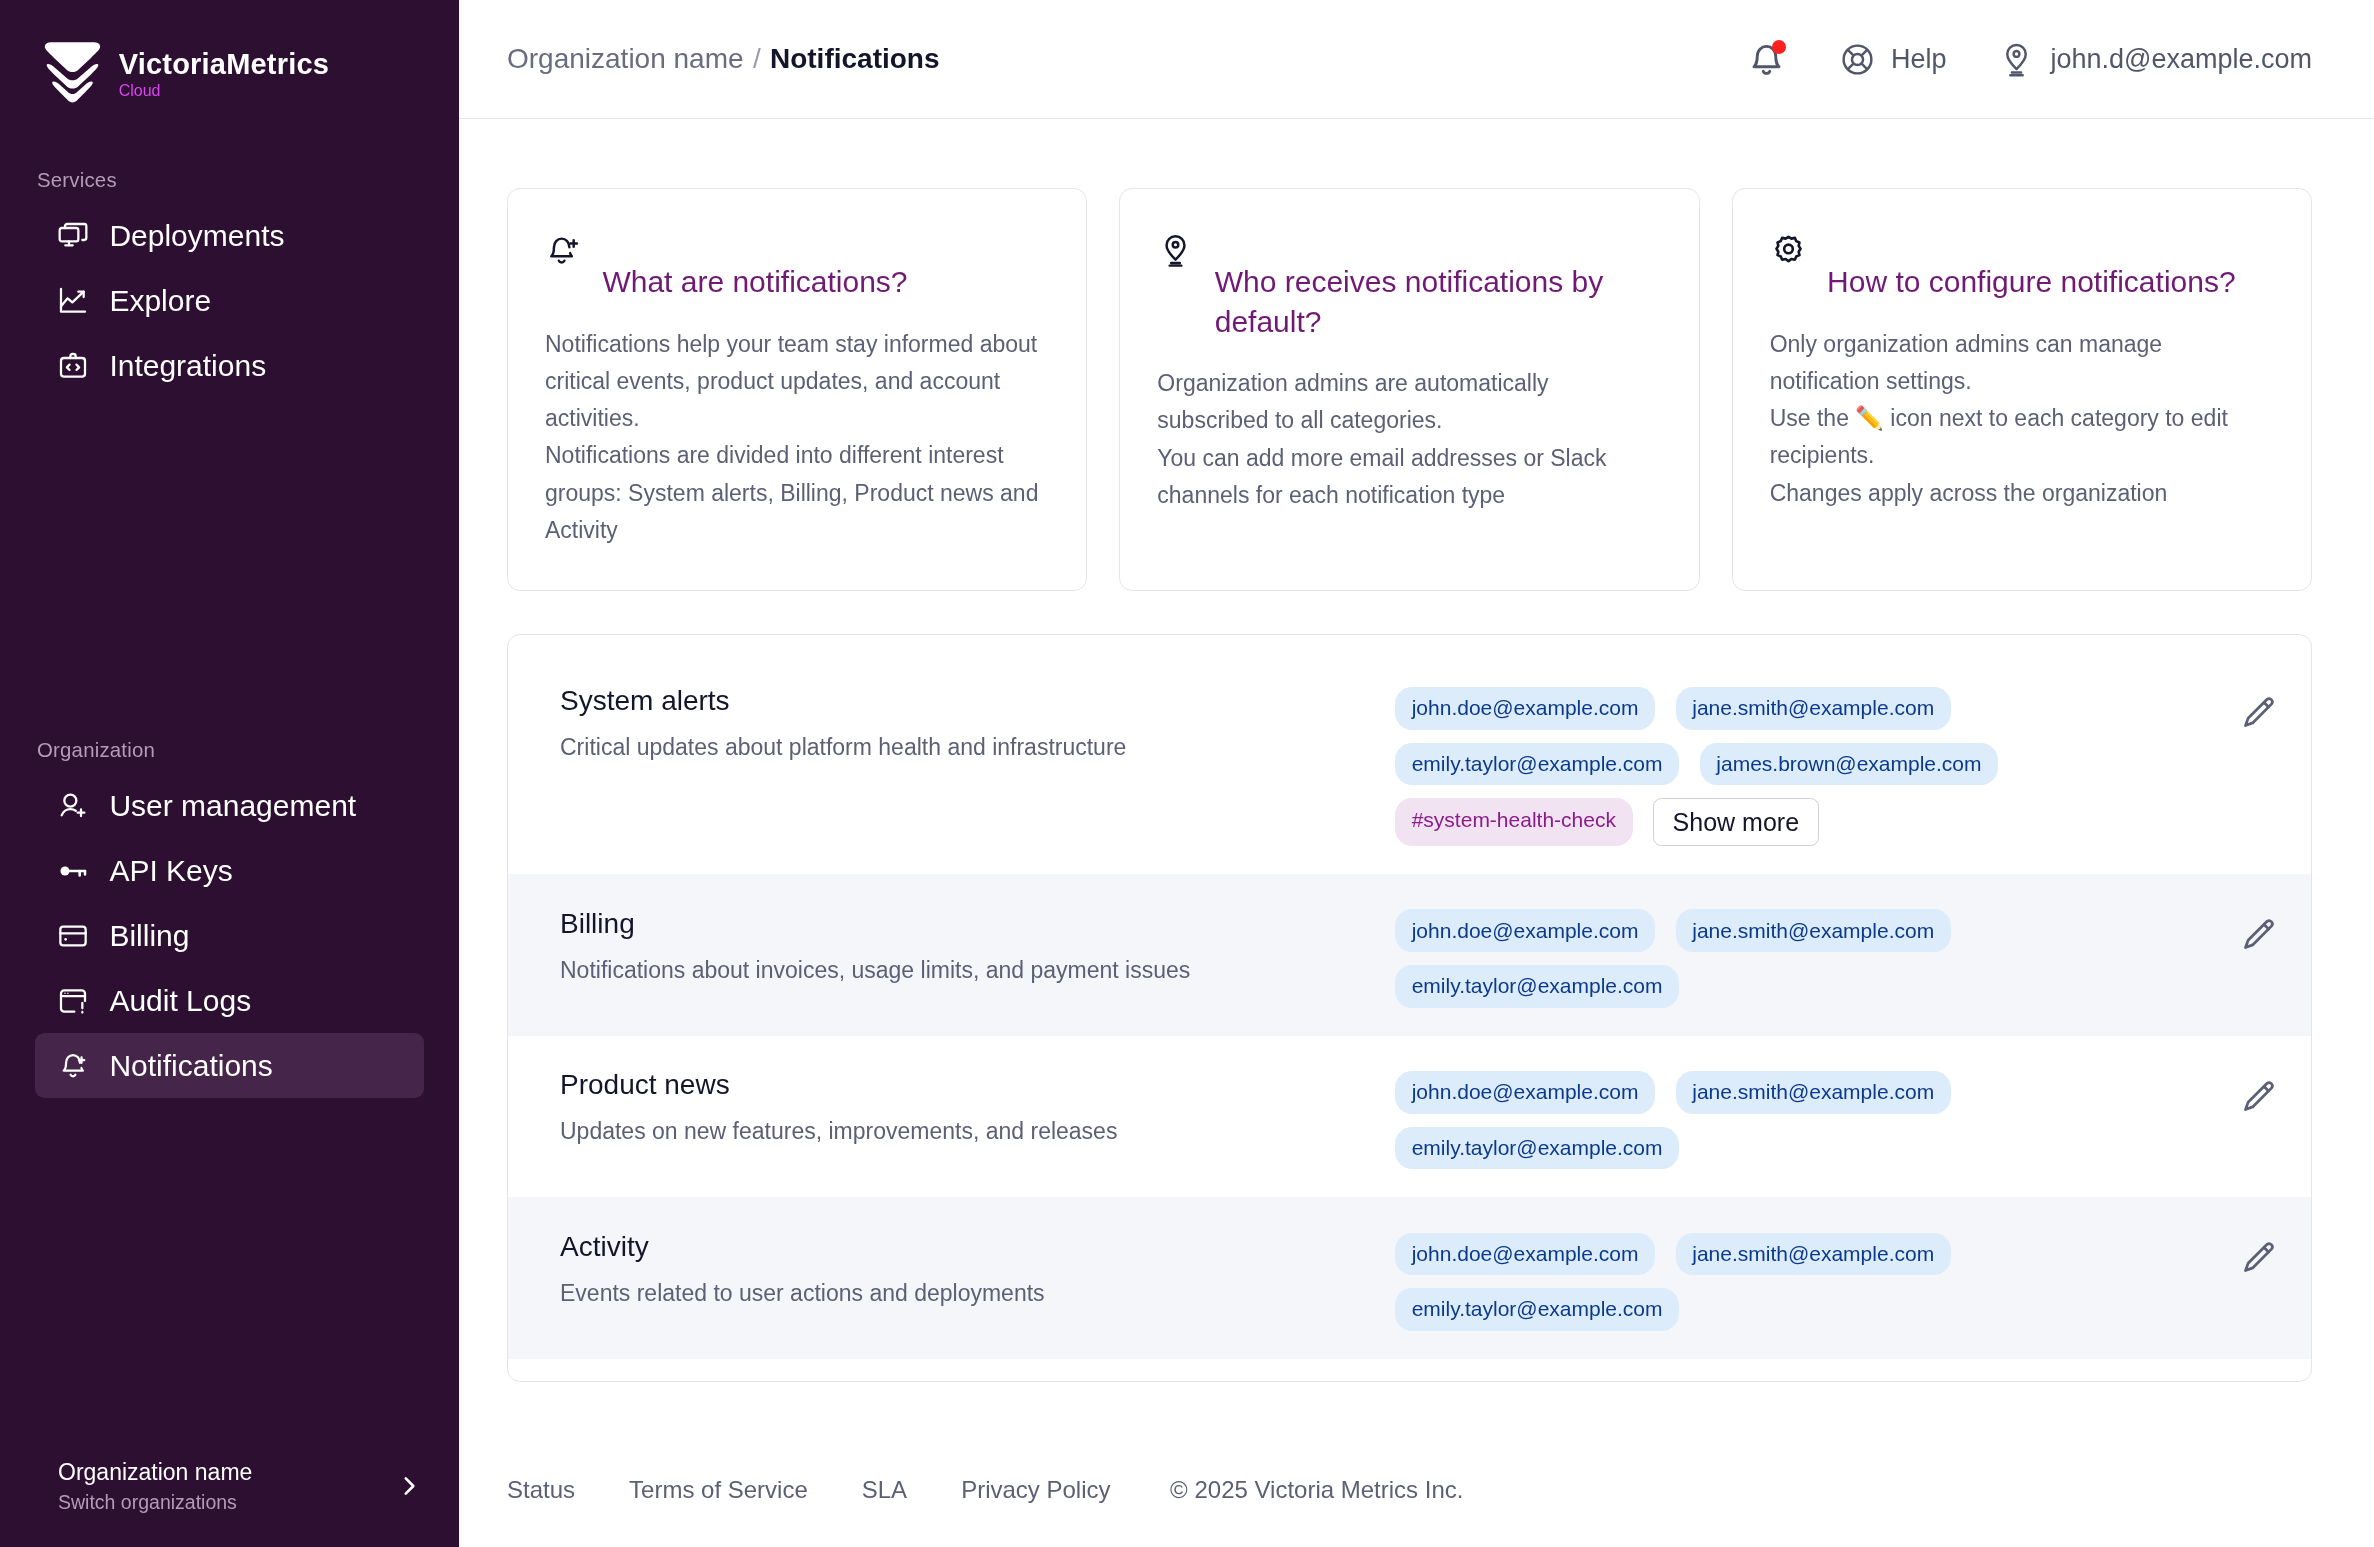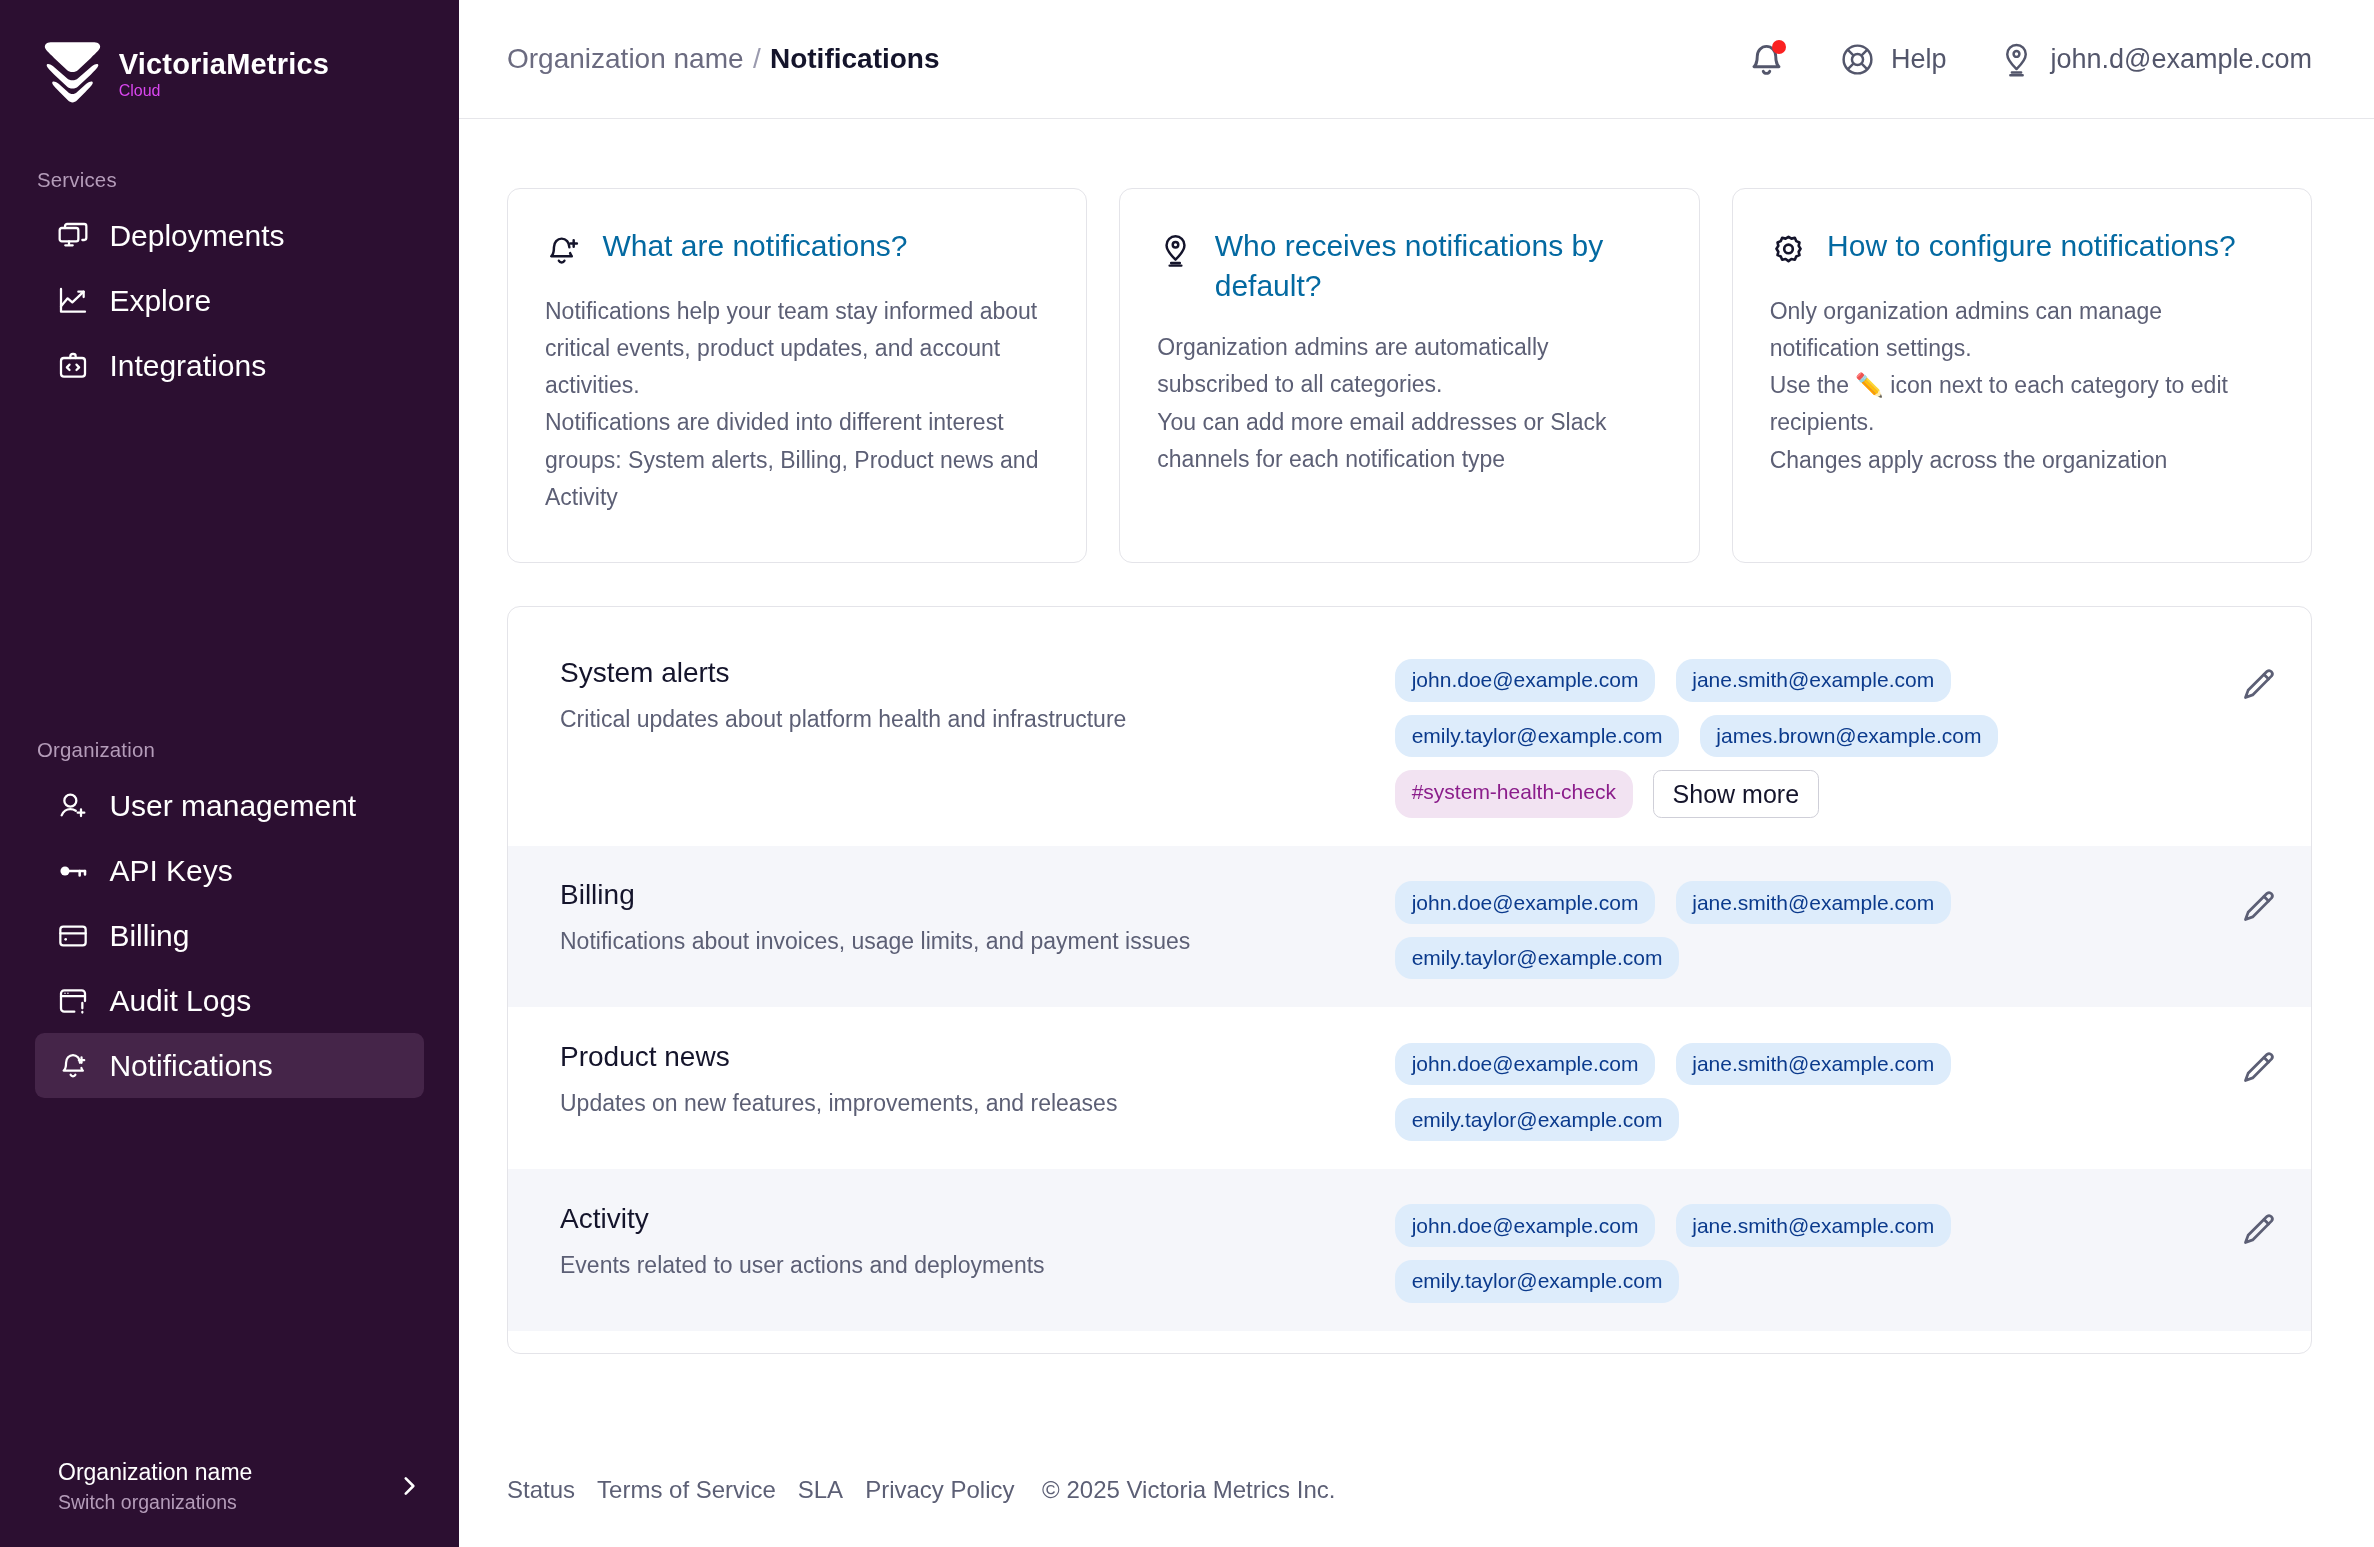--- a/index.html
+++ b/index.html
@@ -77,21 +77,21 @@
   
   .cards { display: flex; gap: 32px; }
   .info-card {
     flex: 1 1 0; min-width: 0;
     border: 0.9px solid #e4e4e9; border-radius: 13px;
     background: #fff; padding: 37px 37px 41px 37px;
     min-height: 375px;
   }
   .ic-head { display: flex; gap: 20.4px; align-items: flex-start; margin-bottom: 24px; }
   .ic-icon { width: 37px; height: 37px; flex: 0 0 37px; margin-top: 5.6px; }
-  .ic-title { font-size: 30px; color: #0369a1; font-weight: 400; line-height: 1.32; }
+  .ic-title { font-size: 30px; color: #701a75; font-weight: 400; line-height: 1.32; margin-top: 36px; }
   .ic-body { font-size: 23px; line-height: 1.62; color: #5c5f75; }
   .ic-body p { margin: 0; }
 
   
   .cat-panel {
     margin-top: 43px;
     border: 0.9px solid #e4e4e9; border-radius: 13px;
     background: #fff; overflow: hidden;
     padding: 16.7px 0 22px 0;
   }
@@ -115,21 +115,21 @@
     background: #ffffff; color: #14142b;
     border: 0.9px solid #cfcfd8; border-radius: 8.3px;
     padding: 8.3px 18.6px; font-size: 25px;
   }
   .cat-edit { width: 83px; flex: 0 0 83px; display: flex; justify-content: flex-end; padding-top: 13px; }
   .edit-icon { width: 39px; height: 39px; cursor: pointer; }
 
   
   .footer {
     flex: 0 0 auto; padding: 0 0 43px 48px;
-    display: flex; align-items: center; gap: 22px;
+    display: flex; align-items: center; gap: 54px;
     font-size: 24px; color: #5c5f75;
   }
   .footer a { color: #5c5f75; text-decoration: none; cursor: pointer; }
   .footer .copy { color: #5c5f75; margin-left: 5.6px; }
 </style>
 </head>
 <body>
 
 <div class="app">
 

